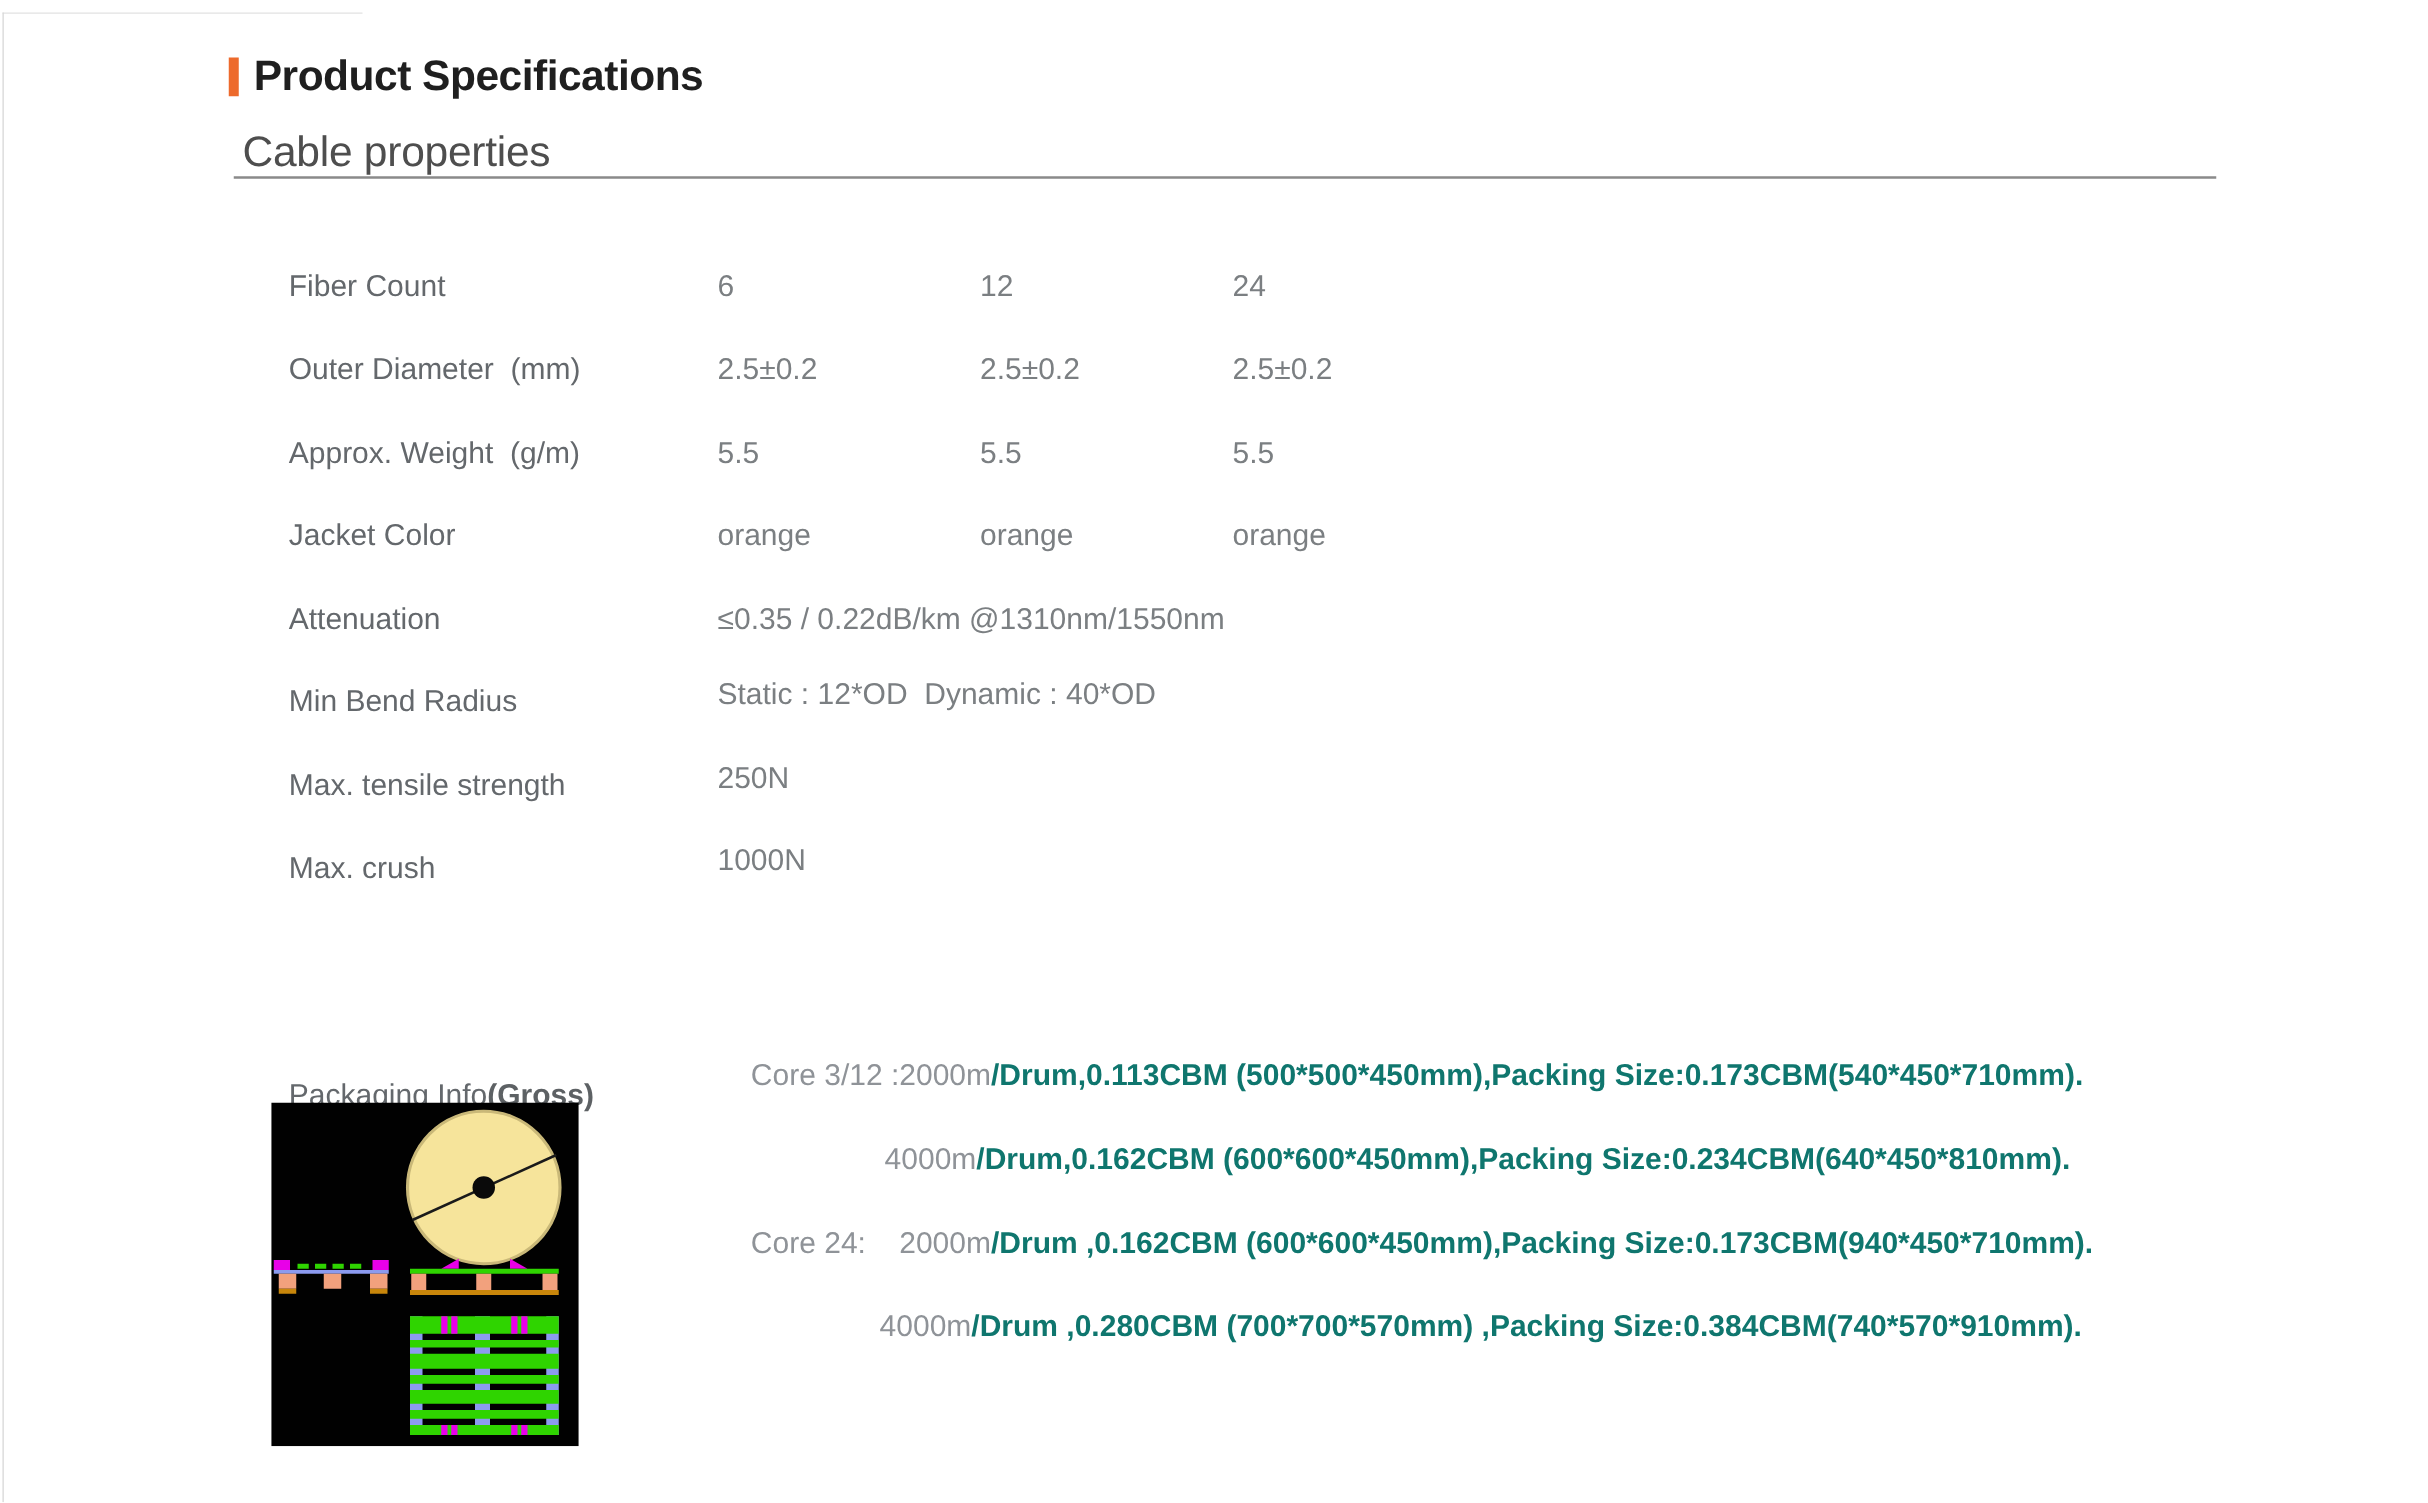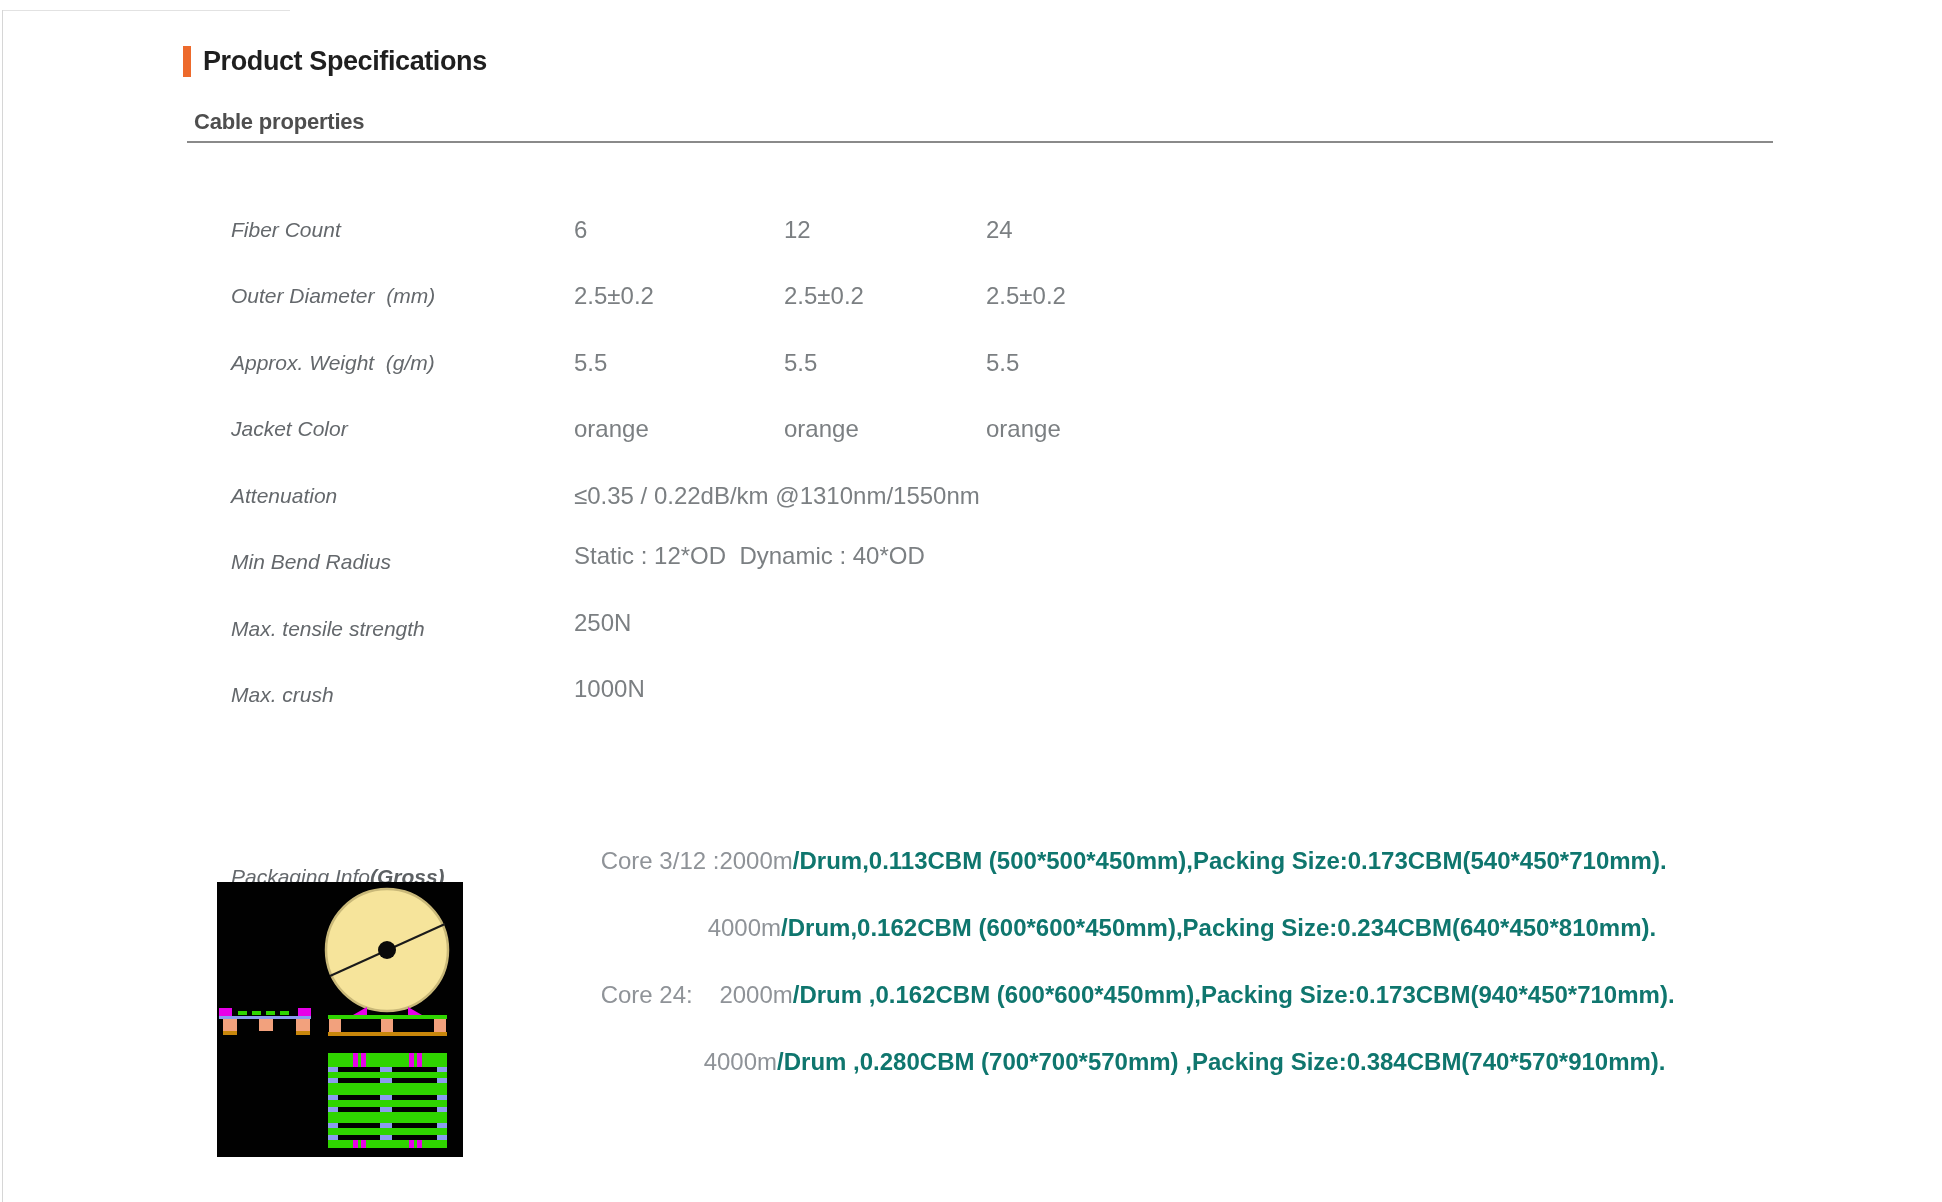--- a/index.html
+++ b/index.html
@@ -9,30 +9,30 @@
     background:#ffffff;
     overflow:hidden;
     font-family:"Liberation Sans","DejaVu Sans",sans-serif;
   }
   .edge-left{position:absolute;left:2px;top:10px;width:1px;height:1192px;background:#d6d6d6;}
   .edge-top{position:absolute;left:2px;top:10px;width:288px;height:1px;background:#e2e2e2;}
 
   .accent-bar{position:absolute;left:183px;top:46px;width:8px;height:31px;background:#ED6A2C;}
   .section-title{
     position:absolute;left:203px;top:44px;
-    font-size:27px;font-weight:700;color:#1f1f1f;letter-spacing:-0.4px;line-height:34px;
+    font-size:34px;font-weight:700;color:#1f1f1f;letter-spacing:-0.4px;line-height:34px;
   }
   .subsection-title{
     position:absolute;left:194px;top:106px;
-    font-size:22px;font-weight:700;color:#4e4e4e;letter-spacing:-0.2px;line-height:32px;
+    font-size:34px;font-weight:400;color:#4e4e4e;letter-spacing:-0.2px;line-height:32px;
   }
   .section-divider{position:absolute;left:187px;top:141px;width:1586px;height:2px;background:#8a8a8a;}
 
   .row{position:absolute;left:0;width:1942px;height:32px;}
-  .lbl{position:absolute;left:231px;top:0;font-size:21px;color:#64686c;white-space:pre;line-height:30px;font-style:italic;}
+  .lbl{position:absolute;left:231px;top:0;font-size:24px;color:#64686c;white-space:pre;line-height:30px;}
   .val{position:absolute;top:0;font-size:24px;color:#7b7f82;white-space:pre;line-height:30px;}
   .c1{left:574px}.c2{left:784px}.c3{left:986px}
   .up{top:-6px;}
   .lbl-bold{font-weight:700;color:#5d6164;}
 
   .pkline{position:absolute;width:1942px;height:32px;font-size:24px;white-space:pre;line-height:30px;}
   .pk-reg{color:#8f9398;}
   .pk-bold{color:#0f766e;font-weight:700;}
   .pl1{left:574px}.pl2{left:681px}.pl3{left:574px}.pl4{left:677px}
   .pkline span{display:inline;}

